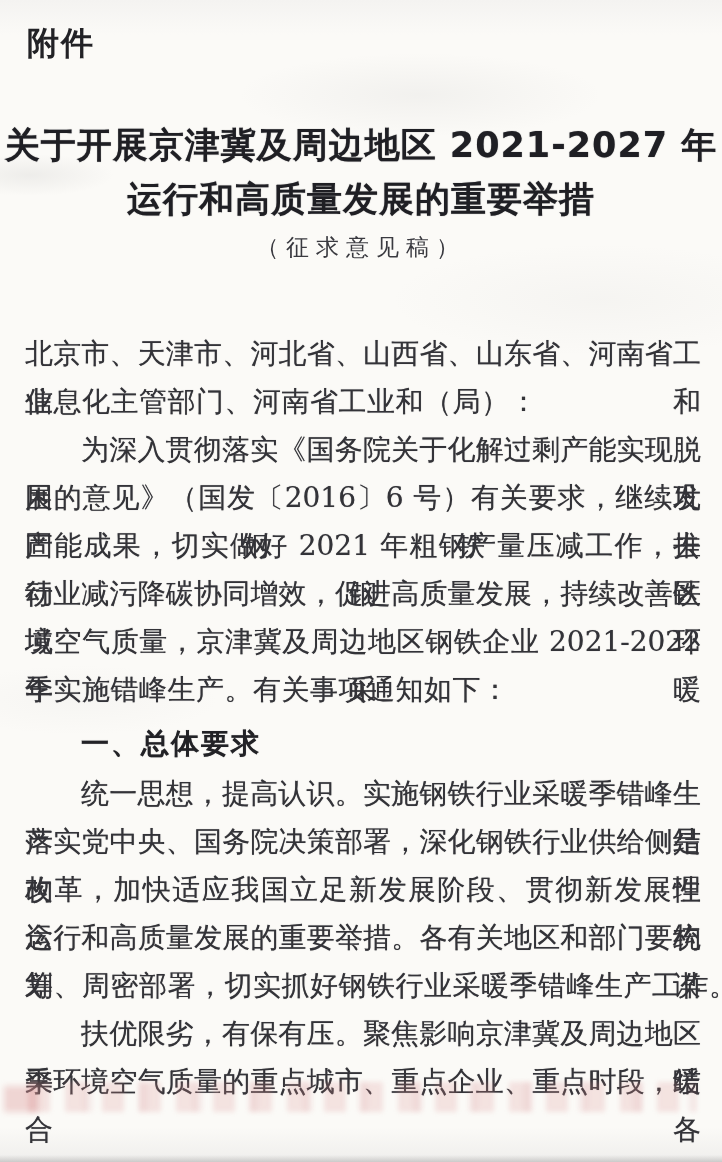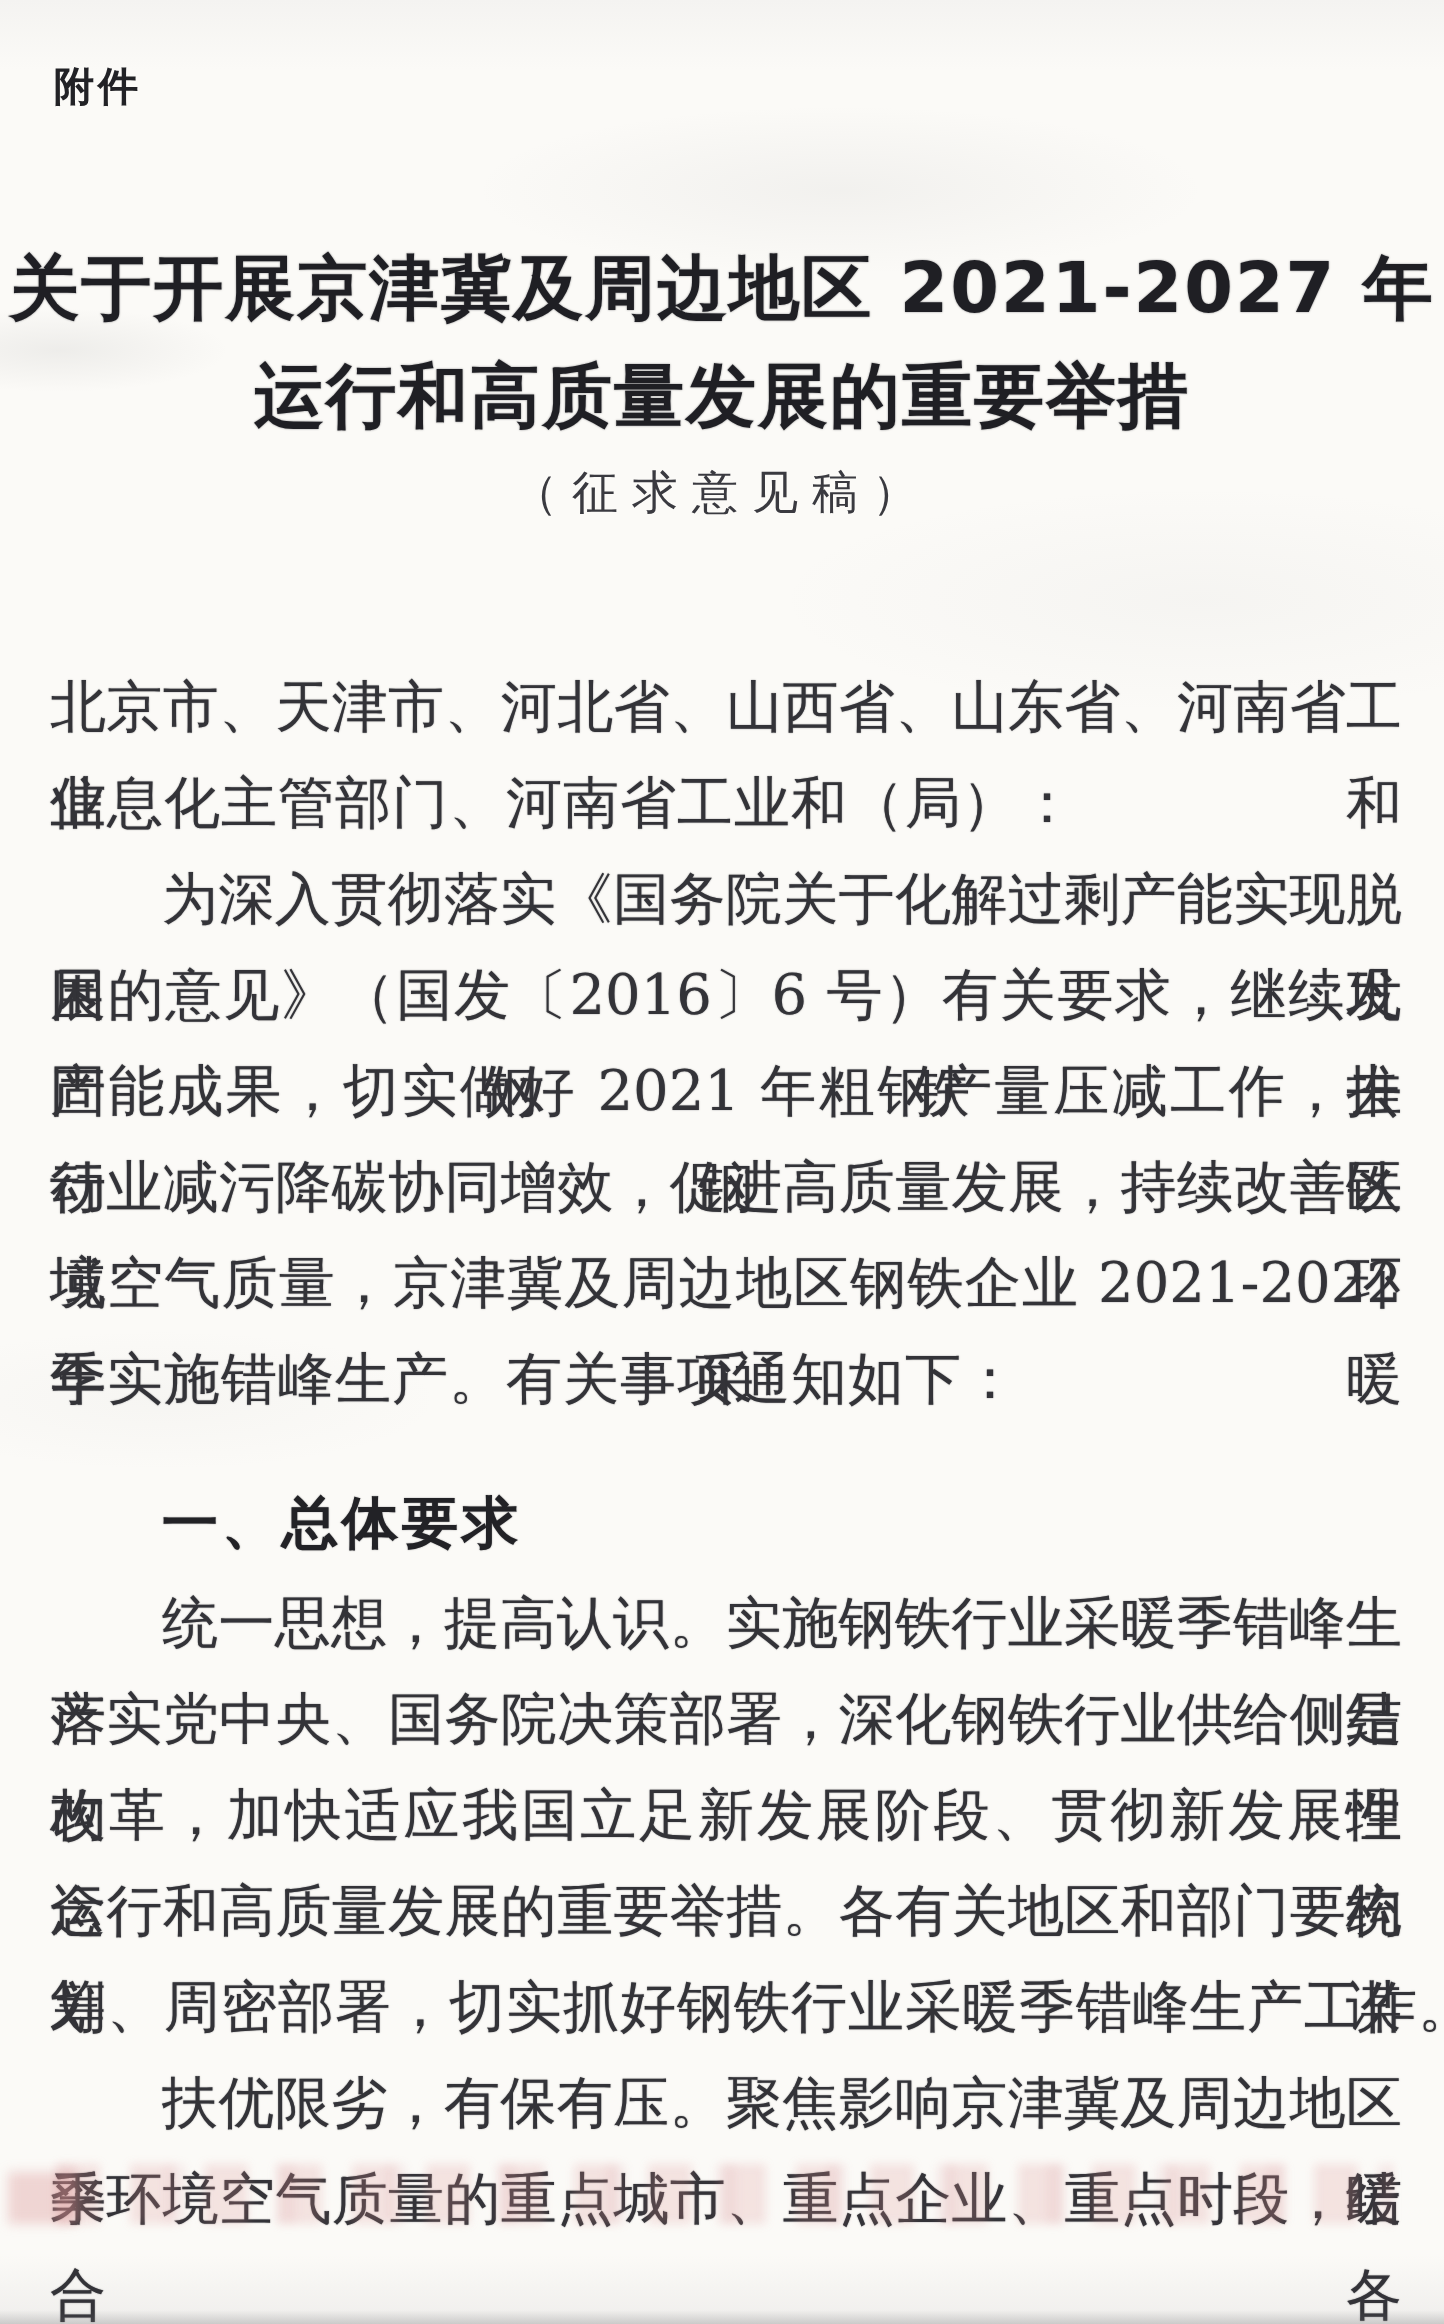--- a/index.html
+++ b/index.html
@@ -28,21 +28,21 @@
       radial-gradient(ellipse 300px 80px at 600px 300px, rgba(170,170,170,0.07), rgba(170,170,170,0) 70%),
       radial-gradient(ellipse 200px 50px at 80px 700px, rgba(170,170,170,0.06), rgba(170,170,170,0) 70%),
       linear-gradient(180deg, #f4f3f1 0%, var(--paper) 3%, var(--paper) 97%, #efeeec 100%);
     color: var(--ink);
   }
 
   .attachment {
     margin-left: 27px;
     font-family: "DejaVu Sans", "Liberation Sans", sans-serif;
     font-weight: 700;
-    font-size: 20px;
+    font-size: 32px;
     line-height: 34px;
     color: var(--ink-dark);
     letter-spacing: 2px;
   }
 
   .title {
     margin-top: 58px;
     text-align: center;
     font-family: "DejaVu Sans", "Liberation Sans", sans-serif;
     font-weight: 700;
@@ -81,21 +81,21 @@
     text-align: justify;
     text-align-last: justify;
     text-justify: inter-character;
     letter-spacing: 0;
   }
   .line.indent { text-indent: 2em; }
   .line.heading {
     font-family: "DejaVu Sans", "Liberation Sans", sans-serif;
     font-weight: 700;
     color: var(--ink-dark);
-    margin-top: 24px;
+    margin-top: 6px;
     margin-bottom: 2px;
     letter-spacing: 2px;
   }
   .line.para-gap { margin-top: 0; }
 
   
   .bleed-strip {
     position: absolute;
     left: 28px;
     right: 26px;

